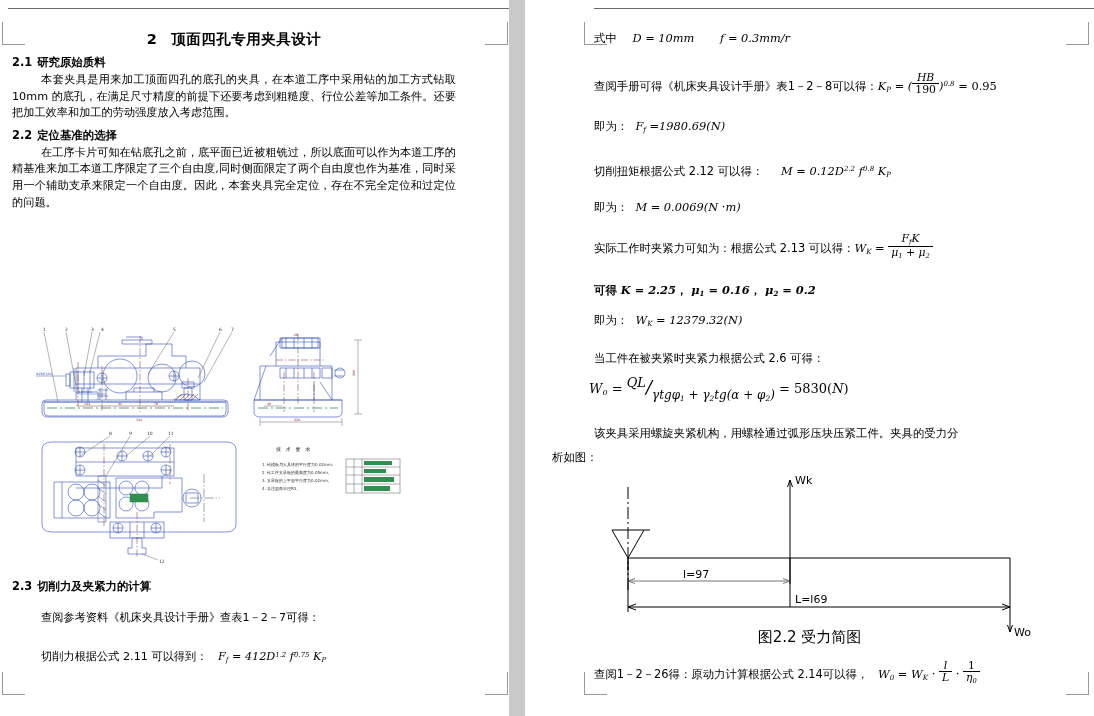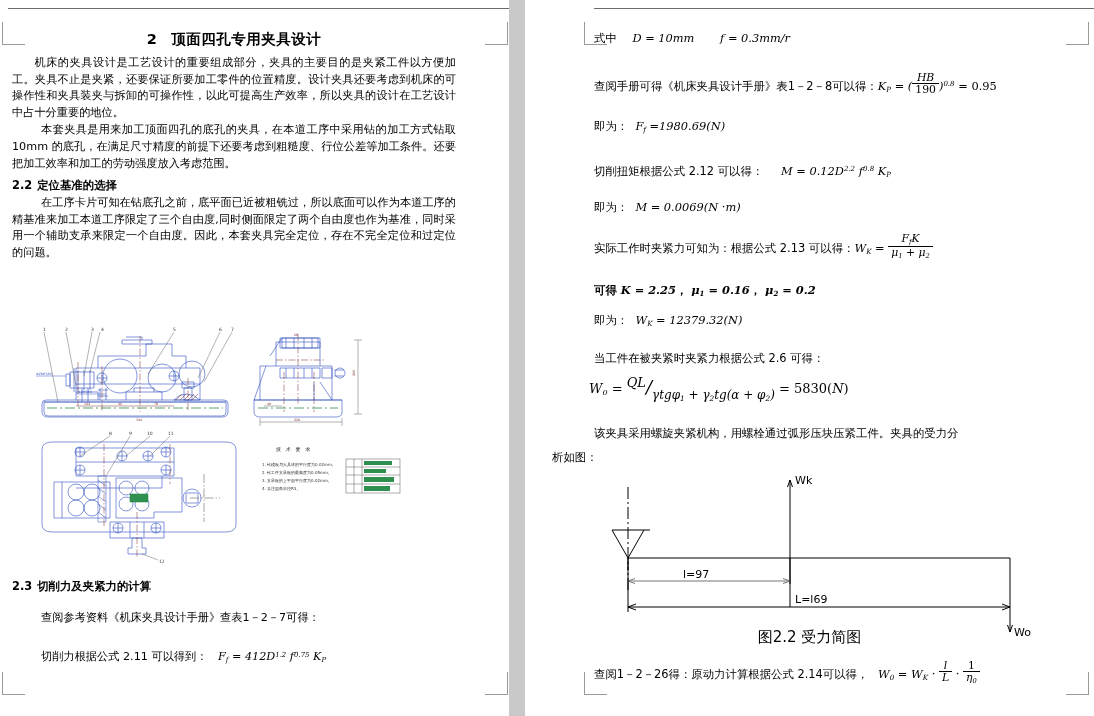--- a/index.html
+++ b/index.html
@@ -77,22 +77,24 @@
     <div class="crop tr" style="left:485px;top:22px;"></div>
     <div class="crop bl" style="left:2px;top:672px;"></div>
     <div class="crop br" style="left:485px;top:672px;"></div>
 
     <div class="body-col" style="left:12px;top:30px;width:444px;">
 
       <div class="h1">
         <span class="num">2</span><span>顶面四孔专用夹具设计</span>
       </div>
 
-      <p class="para">机床的夹具设计是工艺设计的重要组成部分，夹具的主要目的是夹紧工件以方便加工。夹具不止是夹紧，还要保证所要加工零件的位置精度。设计夹具还要考虑到机床的可操作性和夹具装夹与拆卸的可操作性，以此可提高生产效率，所以夹具的设计在工艺设计中占十分重要的地位。</p>
-
+
+      <div class="h2">
+        <span class="num">2.1</span><span>研究原始质料</span>
+      </div>
       <p class="para" style="text-indent:2.6em;">本套夹具是用来加工顶面四孔的底孔的夹具，在本道工序中采用钻的加工方式钻取 10mm 的底孔，在满足尺寸精度的前提下还要考虑到粗糙度、行位公差等加工条件。还要把加工效率和加工的劳动强度放入考虑范围。</p>
 
       <div class="h2">
         <span class="num">2.2</span><span>定位基准的选择</span>
       </div>
       <p class="para" style="text-indent:2.6em;">在工序卡片可知在钻底孔之前，底平面已近被粗铣过，所以底面可以作为本道工序的精基准来加工本道工序限定了三个自由度,同时侧面限定了两个自由度也作为基准，同时采用一个辅助支承来限定一个自由度。因此，本套夹具完全定位，存在不完全定位和过定位的问题。</p>
     </div>
 
     <div class="cad">
       <svg width="440" height="245" viewBox="0 0 440 245">

